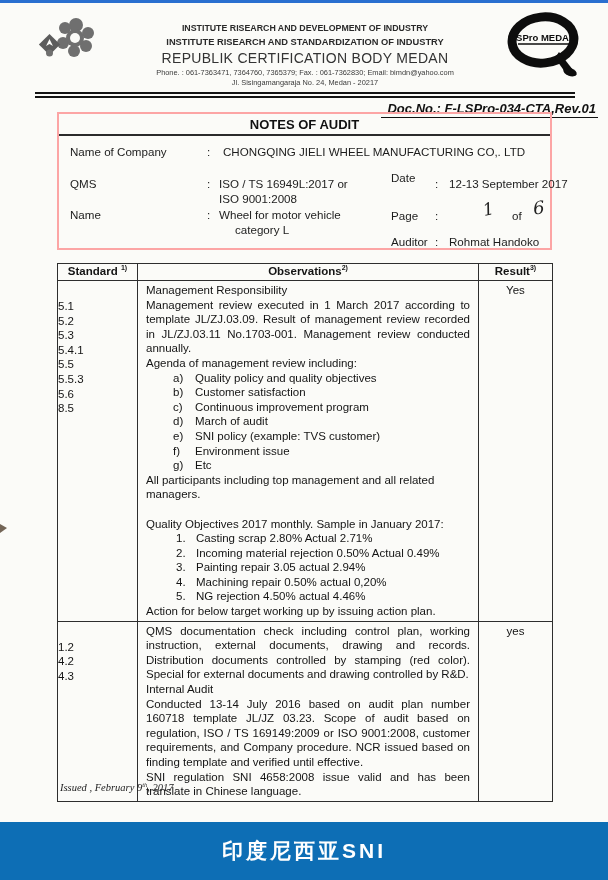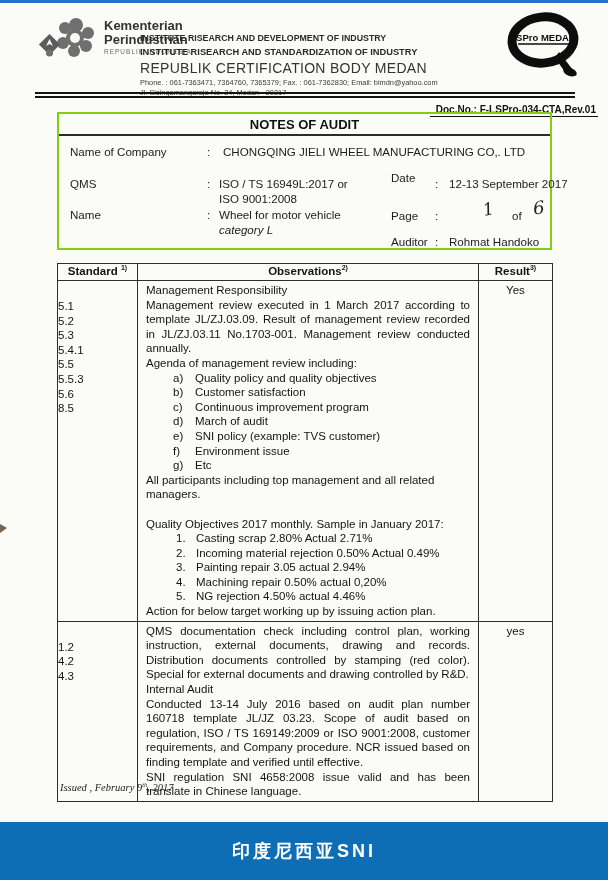--- a/index.html
+++ b/index.html
@@ -8,39 +8,39 @@
   .page { position:relative; width:608px; height:880px; background:#fbfbf8; overflow:hidden; color:#1c1c1c; }
 
   .top-line { position:absolute; top:0; left:0; width:608px; height:3px; background:#2a6fd0; }
 
   
   .ministry { position:absolute; left:36px; top:13px; display:flex; align-items:flex-start; }
   .ministry-text { margin-left:6px; margin-top:6px; }
   .ministry-l1, .ministry-l2 { font-weight:bold; font-size:13px; line-height:14px; color:#333; }
   .ministry-l3 { font-size:6.5px; letter-spacing:1px; color:#666; margin-top:1px; }
 
-  .header-center { position:absolute; left:140px; top:22px; width:330px; color:#2a2a2a;margin-top:10px; }
+  .header-center { position:absolute; left:140px; top:22px; width:330px; text-align:center; color:#2a2a2a; }
   .org1 { font-weight:bold; font-size:8.8px; line-height:13px; }
   .org2 { font-weight:bold; font-size:9.3px; line-height:14px; }
   .org3 { font-size:14px; line-height:19px; letter-spacing:0.3px; color:#333; }
   .contact { font-size:7.4px; line-height:10px; color:#3a3a3a; }
   .address { font-size:7.4px; line-height:10px; color:#3a3a3a; }
 
   .logo-right { position:absolute; left:503px; top:10px; }
 
   .double-rule { position:absolute; left:35px; top:92px; width:540px; height:6px;
     border-top:2.5px solid #141414; border-bottom:2px solid #141414; }
 
   .docno-row { position:absolute; left:0; top:99px; width:598px; text-align:right; }
-  .docno { display:inline-block; font-weight:bold; font-size:10px; color:#111;
-    border-bottom:1.5px solid #111; padding:0 2px 1px 6px; }
+  .docno { display:inline-block; font-weight:bold; font-size:13px; color:#111;
+    border-bottom:1.5px solid #111; padding:0 2px 1px 6px;font-style:italic; }
 
   
   .notes-box { position:absolute; left:57px; top:112px; width:495px; height:138px;
-    border:2px solid #84cc16; background:transparent; }
+    border:2px solid #fca5a5; background:transparent; }
   .notes-title { height:22px; line-height:21px; text-align:center; font-weight:bold;
     font-size:13px; border-bottom:2px solid #2b2b2b; color:#111; }
   .fld { position:absolute; font-size:11.6px; line-height:15px; white-space:nowrap; }
 
   .hand { font-family:"DejaVu Serif", serif; font-style:italic; color:#222; display:inline-block; }
   .hand-one { font-size:17px; transform:rotate(-12deg); }
   .hand-six { font-size:18px; transform:rotate(-6deg); }
 
   
   .audit-table { position:absolute; left:57px; top:263px; width:495px;
@@ -58,21 +58,21 @@
   .li .num-marker { flex:none; width:20px; margin-left:30px; }
   .li .li-text { flex:1; }
   .spacer-line { height:14.6px; }
 
   .footer-issued { position:absolute; left:60px; top:782px; font-family:"Liberation Serif", serif;
     font-style:italic; font-size:10.5px; color:#222; }
   .footer-issued sup { font-size:6.5px; }
 
   .bottom-bar { position:absolute; left:0; top:822px; width:608px; height:58px; background:#0d6eb5;
     display:flex; align-items:center; justify-content:center; }
-  .bottom-bar span { color:#ffffff; font-weight:bold; font-size:18px; letter-spacing:3px;
+  .bottom-bar span { color:#ffffff; font-weight:bold; font-size:21px; letter-spacing:3px;
     font-family:"Liberation Sans", sans-serif; }
 
   .scan-speck { position:absolute; left:0; top:524px; width:7px; height:9px; background:#5a4a3a;
     clip-path:polygon(0 0, 100% 45%, 0 100%); opacity:.85; }
 </style>
 </head>
 <body>
 
 <div class="page">
 
@@ -89,25 +89,20 @@
           <circle cx="27" cy="30" r="6"></circle>
           <circle cx="29" cy="15" r="6"></circle>
           <circle cx="39" cy="25" r="9"></circle>
         </g>
         <circle cx="39" cy="25" r="5" fill="#fbfbf8"></circle>
         <rect x="6" y="24" width="15" height="15" fill="#5c5c5c" transform="rotate(45 13.5 31.5)"></rect>
         <path d="M13.5 26 L17 33 L13.5 31 L10 33 Z" fill="#fbfbf8"></path>
         <circle cx="13.5" cy="40" r="3.5" fill="#6f6f6f"></circle>
       </svg>
     </span>
-    <span class="ministry-text">
-      <div class="ministry-l1">Kementerian</div>
-      <div class="ministry-l2">Perindustrian</div>
-      <div class="ministry-l3">REPUBLIK INDONESIA</div>
-    </span>
   </div>
 
   <div class="header-center">
     <div class="org1">INSTITUTE RISEARCH AND DEVELOPMENT OF INDUSTRY</div>
     <div class="org2">INSTITUTE RISEARCH AND STANDARDIZATION OF INDUSTRY</div>
     <div class="org3">REPUBLIK CERTIFICATION BODY MEDAN</div>
     <div class="contact">Phone. : 061-7363471, 7364760, 7365379; Fax. : 061-7362830; Email: bimdn@yahoo.com</div>
     <div class="address">Jl. Sisingamangaraja No. 24, Medan - 20217</div>
   </div>
 
@@ -137,21 +132,21 @@
     <span class="fld" style="left:164px; top:30px;">CHONGQING JIELI WHEEL MANUFACTURING CO,. LTD</span>
 
     <span class="fld" style="left:11px; top:62px;">QMS</span>
     <span class="fld" style="left:148px; top:62px;">:</span>
     <span class="fld" style="left:160px; top:62px;">ISO / TS 16949L:2017 or</span>
     <span class="fld" style="left:160px; top:77px;">ISO  9001:2008</span>
 
     <span class="fld" style="left:11px; top:93px;">Name</span>
     <span class="fld" style="left:148px; top:93px;">:</span>
     <span class="fld" style="left:160px; top:93px;">Wheel for motor vehicle</span>
-    <span class="fld" style="left:160px; top:108px;font-style:italic;">category L</span>
+    <span class="fld" style="left:176px; top:108px;">category L</span>
 
     <span class="fld" style="left:332px; top:56px;">Date</span>
     <span class="fld" style="left:376px; top:62px;">:</span>
     <span class="fld" style="left:390px; top:62px;">12-13 September 2017</span>
 
     <span class="fld" style="left:332px; top:94px;">Page</span>
     <span class="fld" style="left:376px; top:94px;">:</span>
     <span class="fld hand hand-one" style="left:424px; top:88px;">1</span>
     <span class="fld" style="left:453px; top:94px;">of</span>
     <span class="fld hand hand-six" style="left:474px; top:86px;">6</span>

